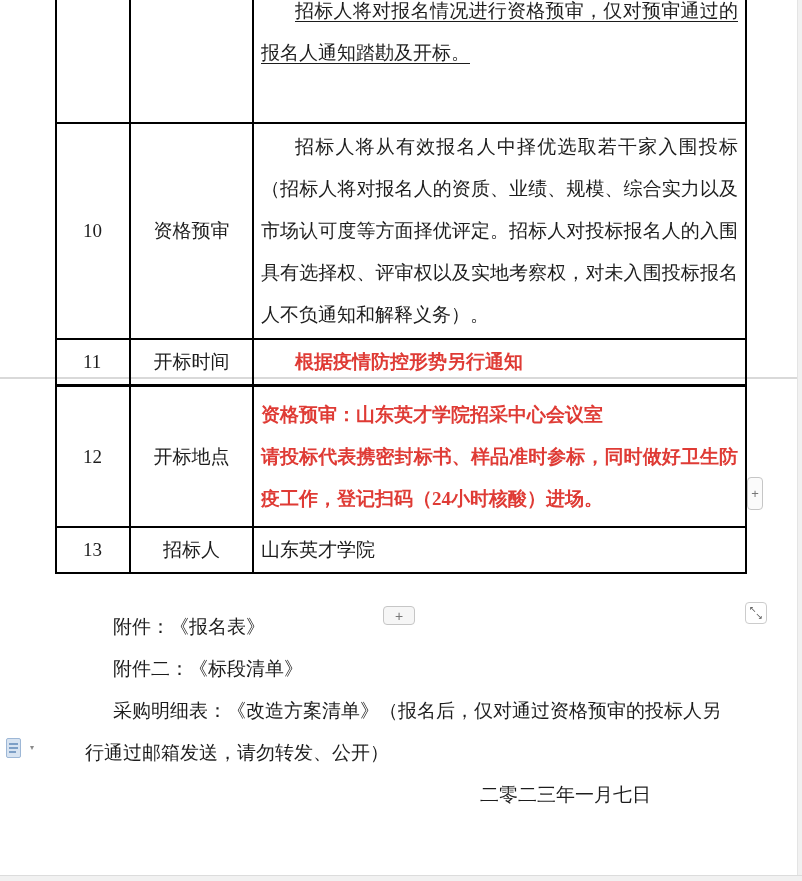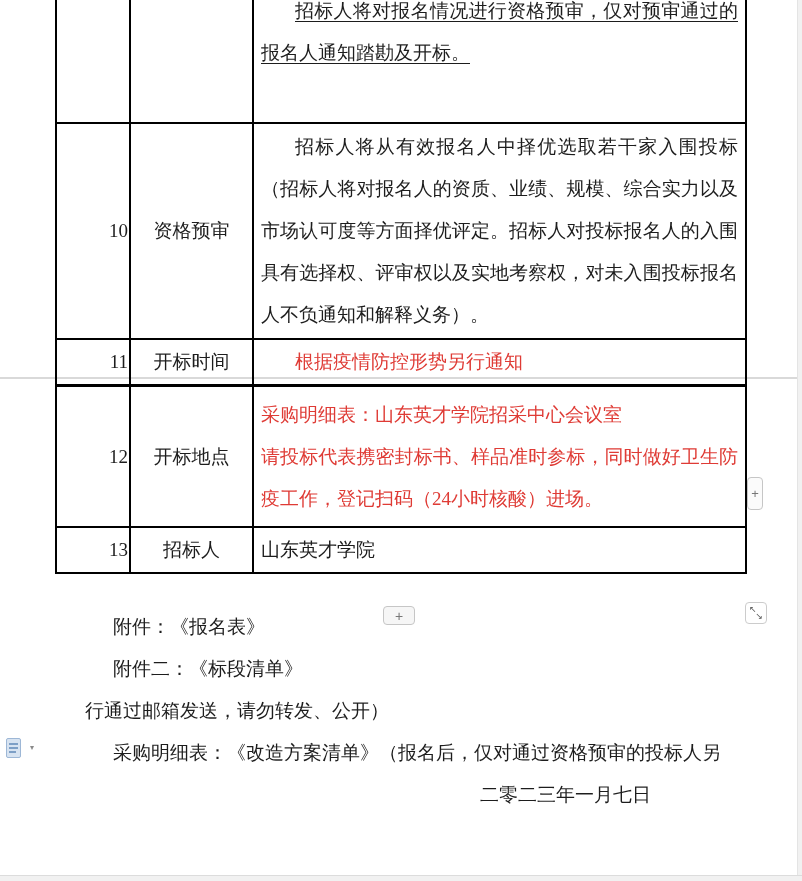--- a/index.html
+++ b/index.html
@@ -12,28 +12,28 @@
   
   .doc-table{
     position:absolute;border-collapse:collapse;table-layout:fixed;width:690px;
   }
   .doc-table td{
     border:2px solid #000;font-size:19px;line-height:42px;
     vertical-align:middle;overflow:hidden;
   }
   .doc-table.t1{left:55px;top:-12px;}
   .doc-table.t2{left:55px;top:385px;}
-  td.num{text-align:right;padding-left:26px;}
+  td.num{text-align:left;padding-left:26px;}
   td.label{text-align:center;margin-top:10px;}
   td.content{padding:0 7px;text-align:left;}
   td.content.vtop{vertical-align:top;}
   .line{white-space:nowrap;}
   .line.just{text-align-last:justify;}
   .line.indent{text-indent:34px;}
-  .red{color:#df3b35;}
+  .red{color:#df3b35;font-weight:bold;}
   u{text-underline-offset:4px;text-decoration-thickness:1px;}
   
   .page-seam{position:absolute;left:0;top:377px;width:802px;height:2px;background:#d9d9d9;}
   .gutter-right{position:absolute;left:797px;top:0;width:5px;height:881px;background:#f1f1f1;border-left:1px solid #e4e4e4;}
   .gutter-bottom{position:absolute;left:0;top:875px;width:802px;height:6px;background:#f1f1f1;border-top:1px solid #dcdcdc;}
   
   .notes{position:absolute;left:85px;top:606px;width:680px;font-size:19px;line-height:42px;}
   .notes .nline{white-space:nowrap;}
   .notes .nindent{text-indent:28px;}
   .signature{position:absolute;left:85px;top:774px;width:572px;text-align:right;font-size:19px;line-height:42px;}
@@ -101,40 +101,40 @@
   <colgroup>
       <col style="width:74px">
       <col style="width:123px">
       <col style="width:493px">
     </colgroup>
   <tbody>
       <tr>
     <td class="num" style="height:137px">12</td>
     <td class="label">开标地点</td>
     <td class="content">
-      <div class="line red">采购明细表：山东英才学院招采中心会议室</div>
+      <div class="line red">资格预审：山东英才学院招采中心会议室</div>
       <div class="line red just">请投标代表携密封标书、样品准时参标，同时做好卫生防</div>
       <div class="line red">疫工作，登记扫码（24小时核酸）进场。</div>
     </td>
   </tr>
   <tr>
     <td class="num" style="height:41px">13</td>
     <td class="label">招标人</td>
     <td class="content">
       <div class="line">山东英才学院</div>
     </td>
   </tr>
 </tbody>
   </table>
 
 <div class="notes">
   <div class="nline nindent">附件：《报名表》</div>
   <div class="nline nindent">附件二：《标段清单》</div>
+  <div class="nline nindent">采购明细表：《改造方案清单》（报名后，仅对通过资格预审的投标人另</div>
   <div class="nline">行通过邮箱发送，请勿转发、公开）</div>
-  <div class="nline nindent">采购明细表：《改造方案清单》（报名后，仅对通过资格预审的投标人另</div>
 </div>
 
 <div class="signature">
   <div class="sline sdate">二零二三年一月七日</div>
 </div>
 
 <div class="ctrl side-plus">
   <span>+</span>
 </div>
 

